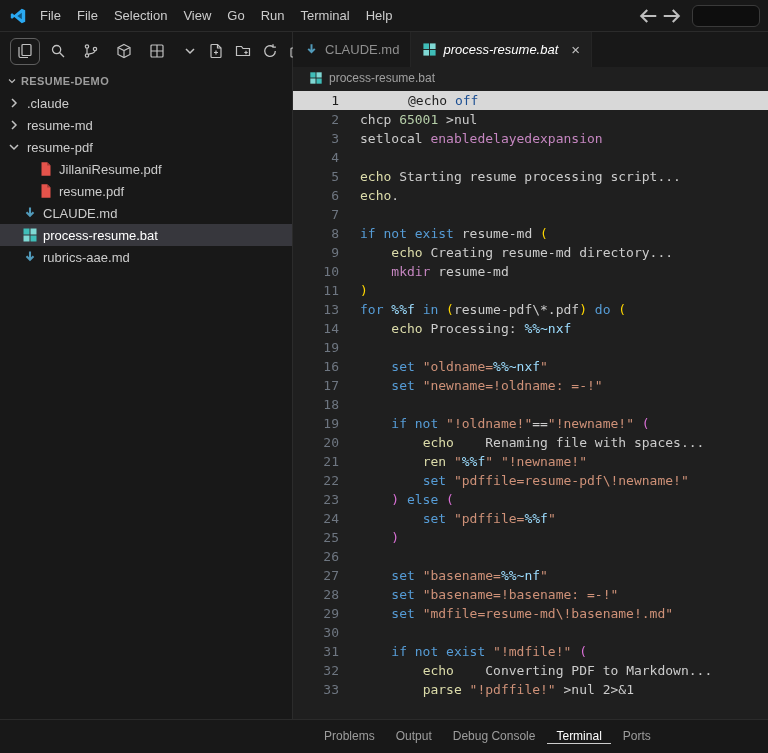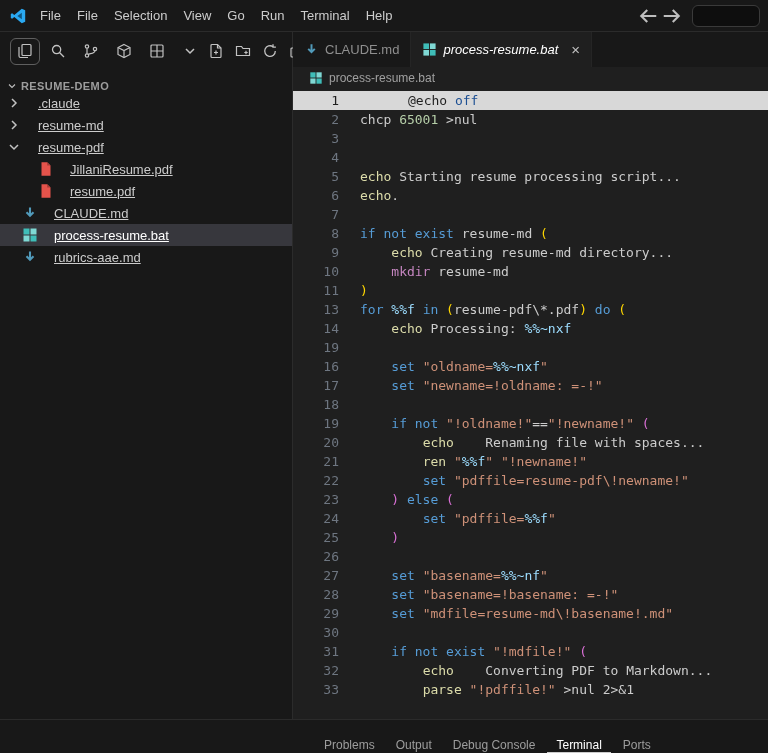--- a/index.html
+++ b/index.html
@@ -26,30 +26,30 @@
              display:flex; flex-direction:column; }
   .side-toolbar { height:38px; display:flex; align-items:center; padding:0 10px; }
   .activity-items { display:flex; gap:3px; }
   .activity-item { width:30px; height:27px; border-radius:6px; display:flex; align-items:center;
                    justify-content:center; color:#c2c2c2; }
   .activity-item.active { border:1px solid #5f5f5f; }
   .flex-spacer { flex:1; }
   .side-actions { display:flex; gap:5px; color:#c2c2c2; }
   .action-btn { width:22px; height:22px; border-radius:4px; display:flex; align-items:center;
                 justify-content:center; }
-  .section-header { height:22px; display:flex; align-items:flex-end; padding:0 6px; gap:3px;
+  .section-header { height:22px; display:flex; align-items:center; padding:0 6px; gap:3px;
                     font-size:11px; font-weight:700; letter-spacing:.4px; color:#9d9d9d; }
   .section-header .icon { width:12px; height:12px; color:#bdbdbd; }
   .tree { flex:1; font-size:13px; overflow:hidden; }
   .tree-row { height:22px; display:flex; align-items:center; color:var(--fg); }
   .tree-row.ind0 { padding-left:6px; }
   .tree-row.ind1 { padding-left:22px; }
   .tree-row.ind2 { padding-left:38px; }
   .tree-row.selected { background:var(--sel); color:#ffffff; }
-  .tree-label { margin-left:16px; white-space:nowrap;text-decoration:underline; }
+  .tree-label { margin-left:5px; white-space:nowrap; }
   .tree-row .icon { color:#c2c2c2; }
 
   
   .icon { display:inline-flex; width:16px; height:16px; align-items:center; justify-content:center; }
   .icon svg { width:100%; height:100%; }
 
   
   .editor { flex:1; display:flex; flex-direction:column; background:var(--bg); min-width:0; }
   .tabbar { height:35px; background:var(--side); display:flex; }
   .tab { display:flex; align-items:center; gap:6px; padding:0 11px; font-size:13px;
@@ -70,21 +70,21 @@
   .code-line.hl .ln { color:var(--hl-fg); }
   .tok-d { color:var(--tok-d); }  .tok-k { color:var(--tok-k); }
   .tok-t { color:var(--tok-t); }  .tok-p { color:var(--tok-p); }
   .tok-s { color:var(--tok-s); }  .tok-v { color:var(--tok-v); }
   .tok-n { color:var(--tok-n); }  .tok-g1 { color:var(--tok-g1); }
   .tok-g2 { color:var(--tok-g2); }
   .tok-hd { color:var(--hl-fg);margin-left:48px; } .tok-hk { color:var(--hl-kw); }
 
   
   .panel { height:34px; background:var(--side); border-top:1px solid var(--border);
-           display:flex; align-items:flex-end; }
+           display:flex; align-items:center; }
   .panel-tabs { margin-left:315px; display:flex; align-items:stretch; gap:3px; }
   .ptab { font-size:12px; color:#9d9d9d; padding:0 9px; display:flex; align-items:center;
           border-bottom:1px solid transparent; }
   .ptab.active { color:#ffffff; border-bottom-color:#cccccc; }
 </style>
 </head>
 <body>
 
 <div class="titlebar">
   <span class="icon logo">
@@ -318,21 +318,21 @@
             <rect x="8.5" y="1.5" width="6" height="6" fill="#7fd8d4"></rect>
             <rect x="1.5" y="8.5" width="6" height="6" fill="#7fd8d4"></rect>
             <rect x="8.5" y="8.5" width="6" height="6" fill="#3fbdb8"></rect>
           </svg>
         </span>
       <span>process-resume.bat</span>
     </div>
     <div class="code">
         <div class="code-line hl"><span class="ln">1</span><span class="lt"><span class="tok-hd">@echo </span><span class="tok-hk">off</span></span></div>
         <div class="code-line"><span class="ln">2</span><span class="lt"><span class="tok-d">chcp </span><span class="tok-n">65001</span><span class="tok-d"> &gt;nul</span></span></div>
-        <div class="code-line"><span class="ln">3</span></div>
+        <div class="code-line"><span class="ln">3</span><span class="lt"><span class="tok-d">setlocal </span><span class="tok-p">enabledelayedexpansion</span></span></div>
         <div class="code-line"><span class="ln">4</span><span class="lt"></span></div>
         <div class="code-line"><span class="ln">5</span><span class="lt"><span class="tok-t">echo </span><span class="tok-d">Starting resume processing script...</span></span></div>
         <div class="code-line"><span class="ln">6</span><span class="lt"><span class="tok-t">echo</span><span class="tok-d">.</span></span></div>
         <div class="code-line"><span class="ln">7</span><span class="lt"></span></div>
         <div class="code-line"><span class="ln">8</span><span class="lt"><span class="tok-k">if </span><span class="tok-k">not </span><span class="tok-k">exist </span><span class="tok-d">resume-md </span><span class="tok-g1">(</span></span></div>
         <div class="code-line"><span class="ln">9</span><span class="lt"><span class="tok-d">    </span><span class="tok-t">echo </span><span class="tok-d">Creating resume-md directory...</span></span></div>
         <div class="code-line"><span class="ln">10</span><span class="lt"><span class="tok-d">    </span><span class="tok-p">mkdir </span><span class="tok-d">resume-md</span></span></div>
         <div class="code-line"><span class="ln">11</span><span class="lt"><span class="tok-g1">)</span></span></div>
         <div class="code-line"><span class="ln">13</span><span class="lt"><span class="tok-k">for </span><span class="tok-v">%%f</span><span class="tok-d"> </span><span class="tok-k">in </span><span class="tok-g1">(</span><span class="tok-d">resume-pdf\*.pdf</span><span class="tok-g1">)</span><span class="tok-d"> </span><span class="tok-k">do </span><span class="tok-g1">(</span></span></div>
         <div class="code-line"><span class="ln">14</span><span class="lt"><span class="tok-d">    </span><span class="tok-t">echo </span><span class="tok-d">Processing: </span><span class="tok-v">%%~nxf</span></span></div>

